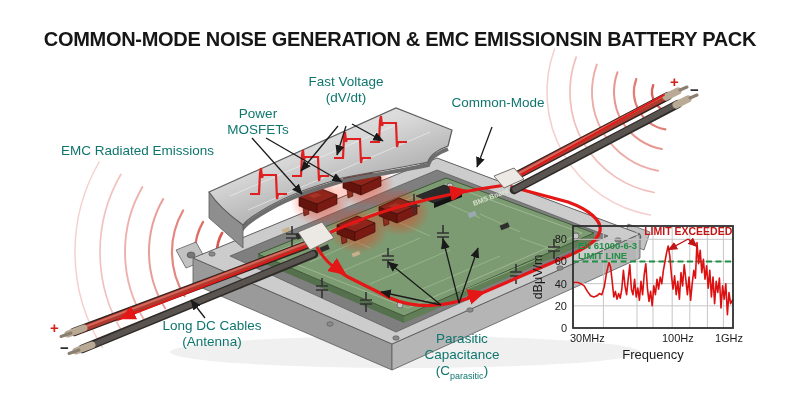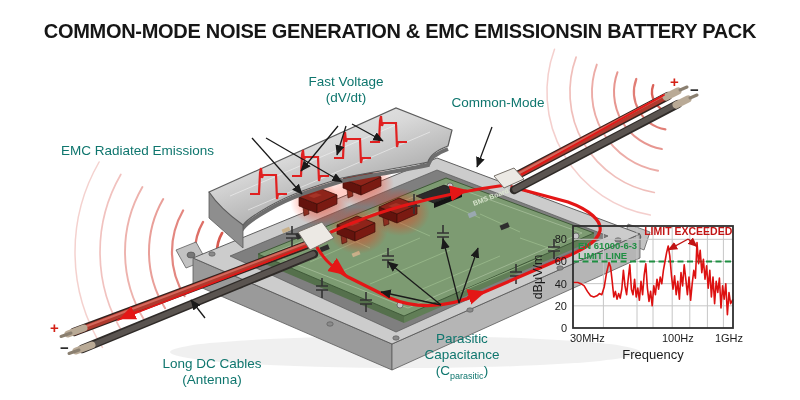--- a/index.html
+++ b/index.html
@@ -1,18 +1,18 @@
 <!DOCTYPE html>
 <html><head>
 <meta charset="utf-8">
 <style>
   html,body{margin:0;padding:0;background:#fff;}
   #stage{position:relative;width:800px;height:400px;background:#ffffff;overflow:hidden;
          font-family:"Liberation Sans",sans-serif;}
-  #title{position:absolute;left:0;top:20px;width:800px;text-align:center;
+  #title{position:absolute;left:0;top:28px;width:800px;text-align:center;
          font-size:20px;font-weight:bold;letter-spacing:-0.3px;color:#161616;white-space:nowrap;}
   .callout{position:absolute;text-align:center;font-size:13.5px;font-weight:500;
            color:#0f766e;line-height:1.2;}
   .callout sub{font-size:9px;}
   #illus{position:absolute;left:0;top:0;}
   #chart-box{position:absolute;left:531px;top:212px;width:260px;height:164px;}
   
   .grid{stroke:#c6c6c6;stroke-width:1;}
   .plotborder{fill:none;stroke:#2e2e2e;stroke-width:1.8;}
   .trace{fill:none;stroke:#dd1111;stroke-width:1.6;stroke-linejoin:round;}
@@ -221,28 +221,32 @@
       <path d="M441,305 L381,292" marker-end="url(#ah)"></path>
       <path d="M441,305 L388,262" marker-end="url(#ah)"></path>
       <path d="M459,303 L443,239" marker-end="url(#ah)"></path>
       <path d="M459,303 L478,248" marker-end="url(#ah)"></path>
     </g>
   </svg>
 
   <div class="callout" style="left:35px;top:143px;width:205px;">
     <div>EMC Radiated Emissions</div>
   </div>
+  <div class="callout" style="left:208px;top:106px;width:100px;">
+    <div>Power</div>
+    <div>MOSFETs</div>
+  </div>
   <div class="callout" style="left:296px;top:74px;width:100px;">
     <div>Fast Voltage</div>
     <div>(dV/dt)</div>
   </div>
   <div class="callout" style="left:433px;top:95px;width:130px;">
     <div>Common-Mode</div>
   </div>
-  <div class="callout" style="left:147px;top:318px;width:130px;margin-top:38px;">
+  <div class="callout" style="left:147px;top:318px;width:130px;">
     <div>Long DC Cables</div>
     <div>(Antenna)</div>
   </div>
   <div class="callout" style="left:402px;top:304px;width:120px;margin-top:27px;">
     <div>Parasitic</div>
     <div>Capacitance</div>
     <div><span>(C</span><sub>parasitic</sub><span>)</span></div>
   </div>
 
   <div id="chart-box">

